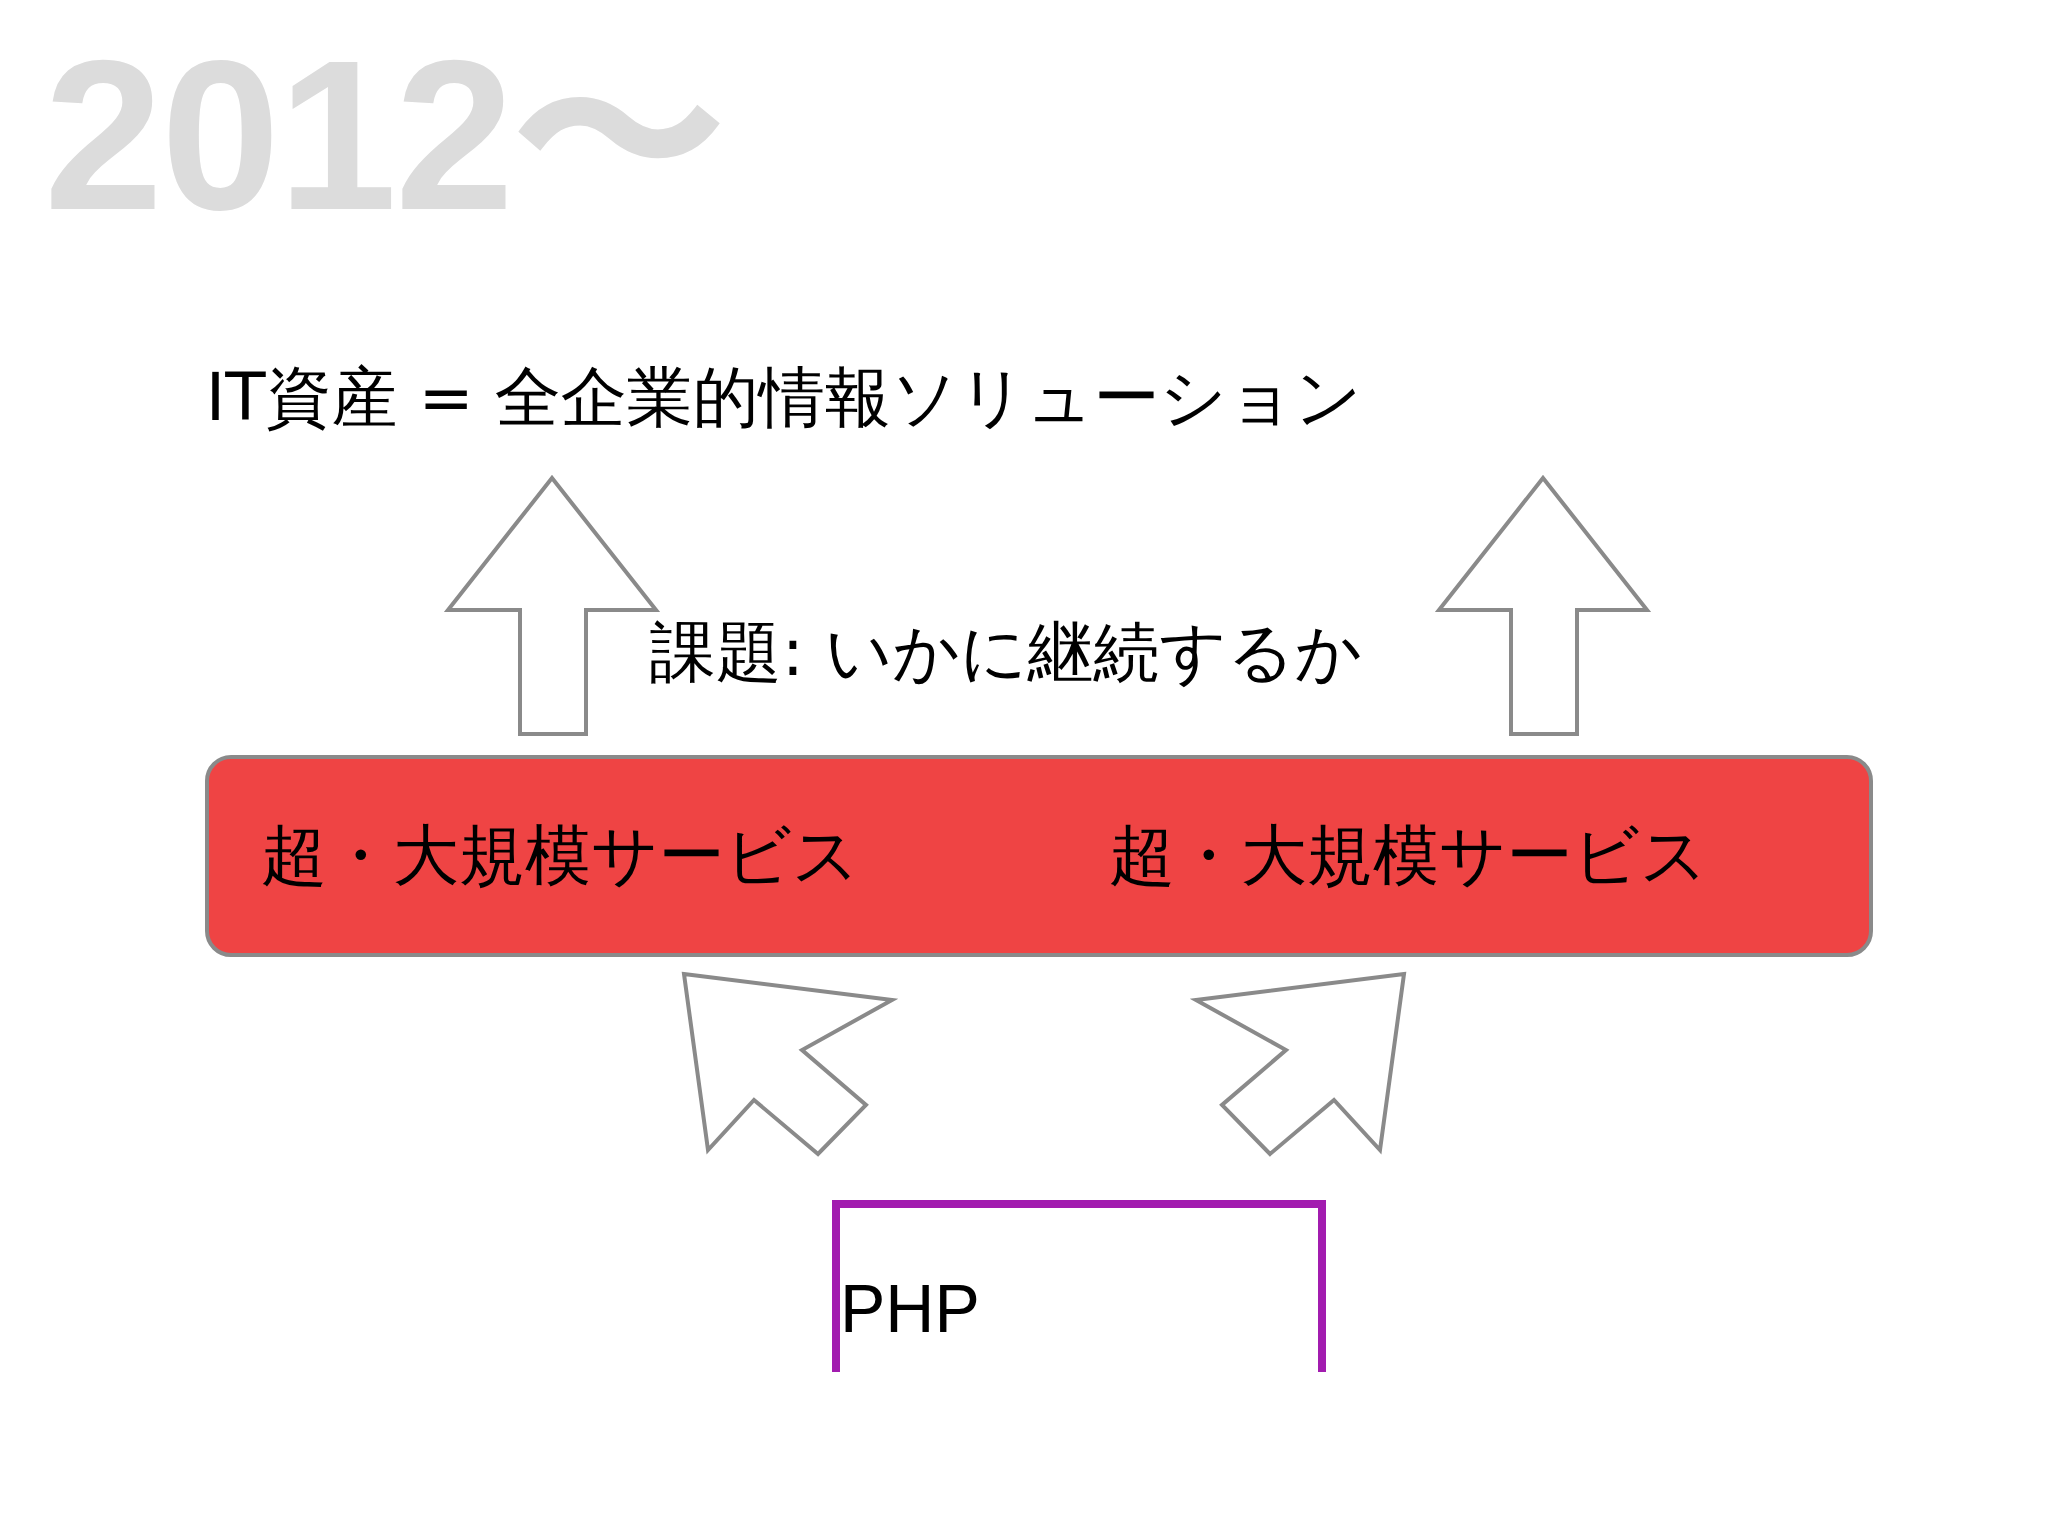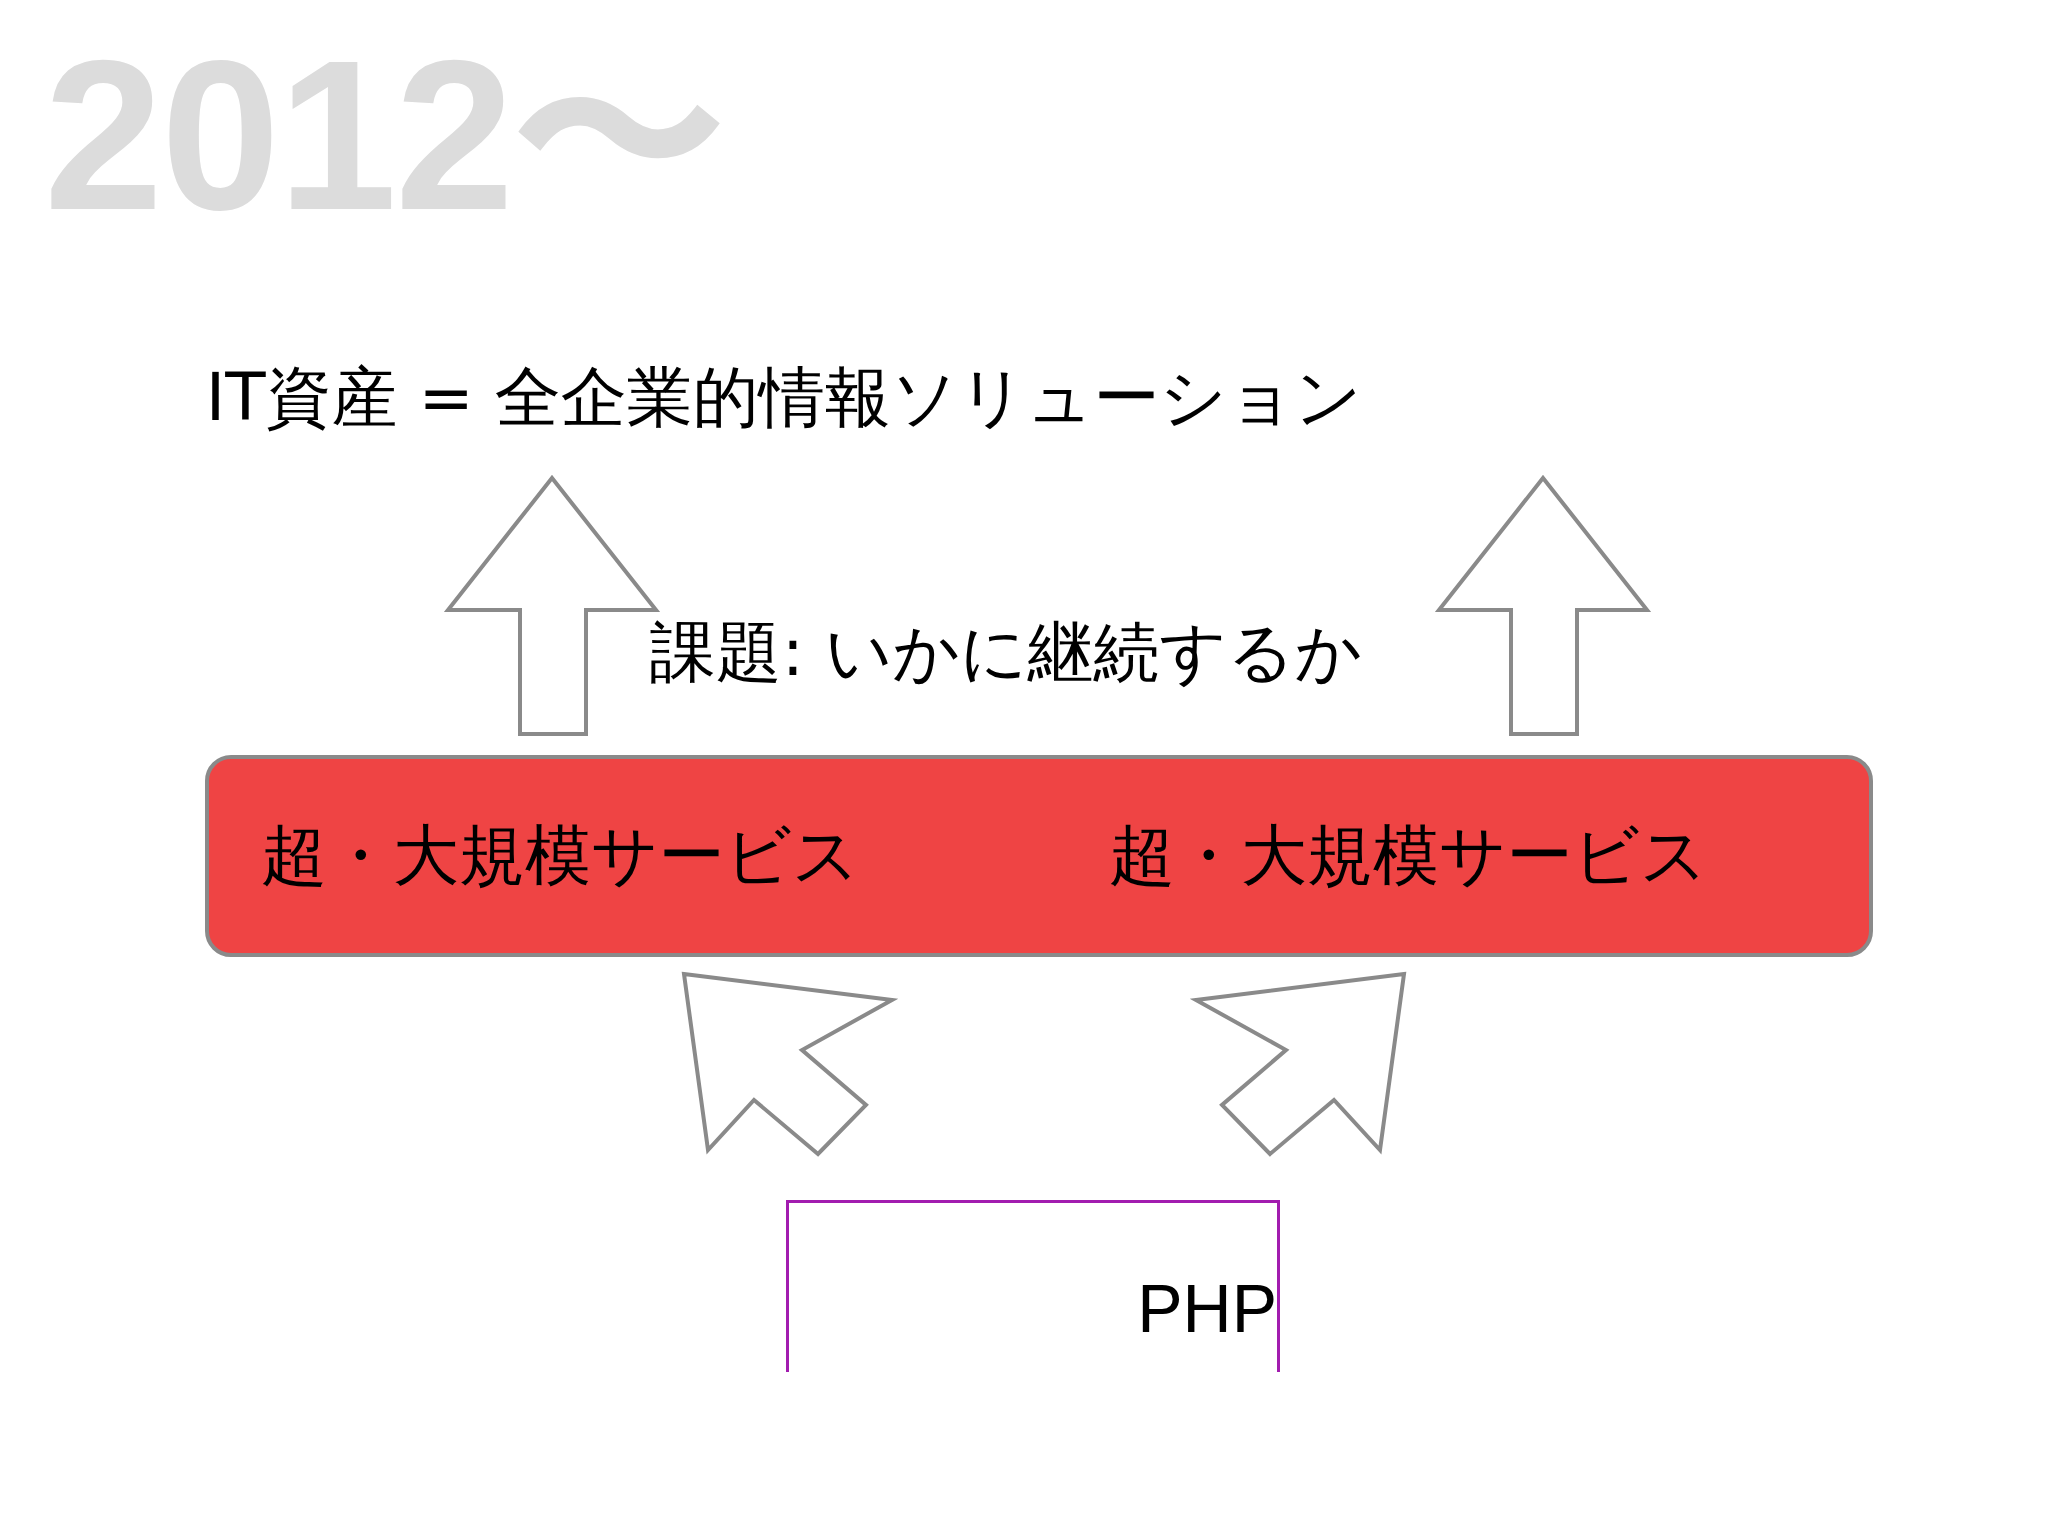--- a/index.html
+++ b/index.html
@@ -87,30 +87,30 @@
     position: absolute;
     top: 50%;
     transform: translateY(-50%);
   }
   .band-cell.left  { left: 52px; }
   .band-cell.right { left: 900px; }
 
   
   .php-box {
     position: absolute;
-    left: 786px;
+    left: 832px;
     top: 1200px;
     width: 494px;
     height: 216px;
-    border: 3px solid #a21caf;
+    border: 8px solid #a21caf;
     box-sizing: border-box;
     background: #ffffff;
     display: flex;
     align-items: center;
-    justify-content: flex-end;
+    justify-content: flex-start;
   }
   .php-label {
     font-size: 68px;
     line-height: 1;
     color: #000000;
     font-family: "Liberation Sans", "DejaVu Sans", sans-serif;
   }
 
   
   .arrow-layer {

